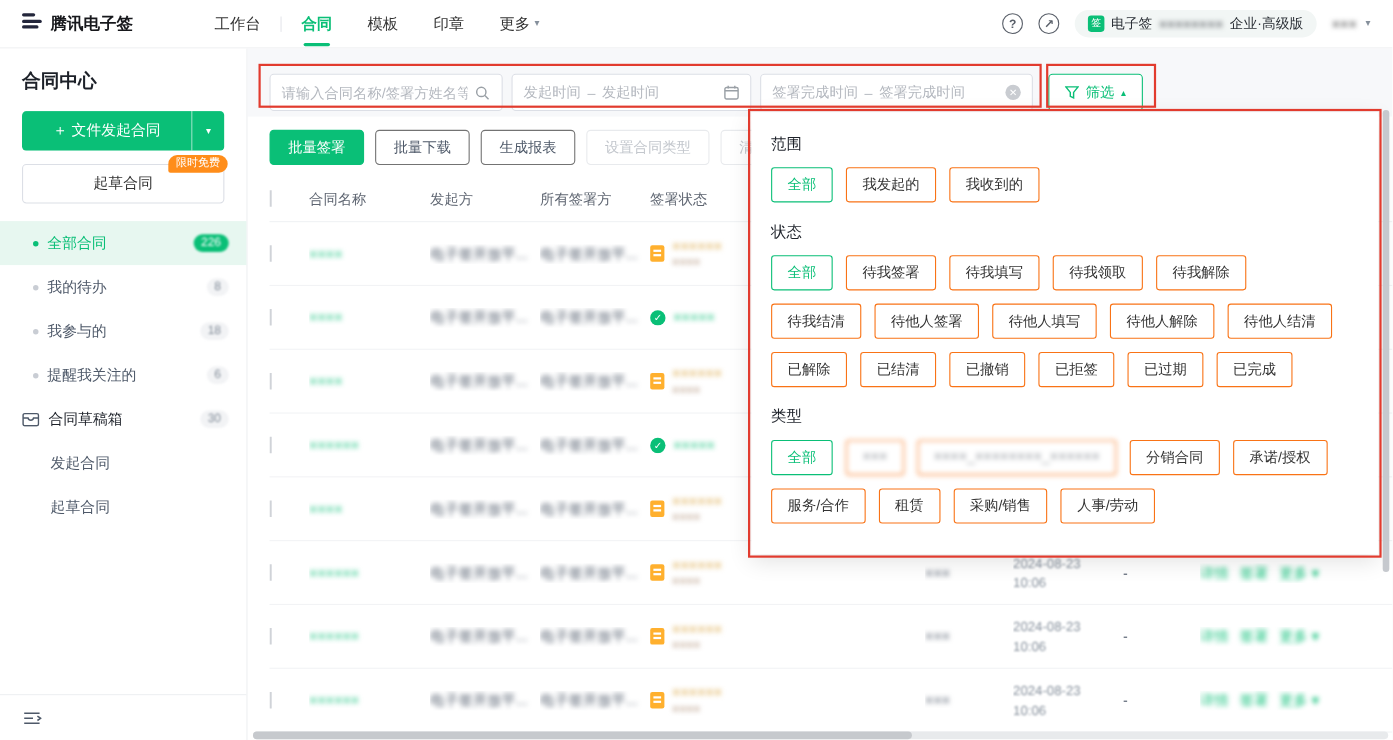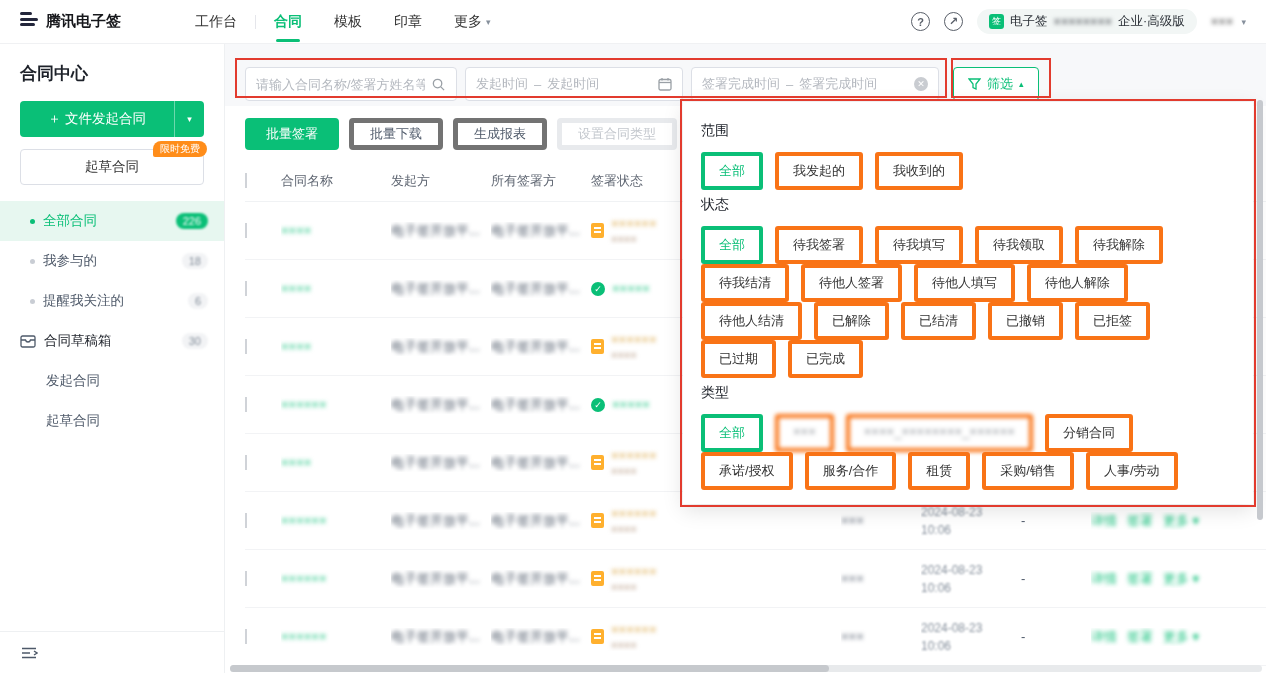--- a/index.html
+++ b/index.html
@@ -77,21 +77,21 @@
   .fbox input::placeholder{color:#b4b8bf}
   .range-txt{color:#b4b8bf;white-space:nowrap}
   .clear-ic{width:14px;height:14px;border-radius:50%;background:#c9ccd1;color:#fff;font-size:9px;
     display:flex;align-items:center;justify-content:center;cursor:pointer;flex:0 0 auto}
   .filter-btn{margin-left:6px;height:34px;border:1px solid #0abf77;border-radius:4px;background:#fff;
     color:#0abf77;font-size:13px;display:flex;align-items:center;gap:6px;padding:0 14px;cursor:pointer}
   .filter-btn .caret-up{font-size:9px}
 
   .content{background:#fff;height:567px;position:relative}
   .tbar{display:flex;gap:10px;padding:12px 20px 10px}
-  .tb-btn{height:32px;padding:0 16px;border-radius:4px;font-size:13px;border:5px solid #737373;
+  .tb-btn{height:32px;padding:0 16px;border-radius:4px;font-size:13px;border:1px solid #737373;
     background:#fff;color:#4e5969;cursor:pointer;font-family:Liberation Mono, monospace}
   .tb-btn.primary{background:#0abf77;border-color:#0abf77;color:#fff}
   .tb-btn.disabled{color:#c3c7cd;border-color:#e8eaed;cursor:default}
 
   .table{padding:0 0 0 20px}
   .tr,.thead{display:flex;align-items:center}
   .thead{height:42px;color:#5f6672;font-size:13px;border-bottom:1px solid #f0f2f4}
   .tr{height:58px;border-bottom:1px solid #f2f3f5}
   .td,.th{padding-right:10px;overflow:hidden}
   .col-check{width:36px;flex:0 0 auto}
@@ -117,22 +117,22 @@
   .s1.orange{color:#d9a23c}.s1.teal{color:#0abf77}
   .s2{font-size:11px;color:#a8856a;margin-top:2px}
   .dcell{font-size:12px;color:#86909c;line-height:1.5}
   .act{color:#0abf77;margin-right:10px;cursor:pointer;white-space:nowrap}
 
   
   .panel{position:absolute;left:683px;top:102px;width:570px;height:402px;background:#fff;z-index:30;
     box-shadow:0 6px 20px rgba(0,0,0,.12);padding:14px 18px;overflow:hidden}
   .pgroup-label{font-size:14px;color:#1d2129;margin:6px 0 12px;font-weight:500}
   .pills{display:flex;flex-wrap:wrap}
-  .pill{border:4px solid #f97316;border-radius:3px;padding:6px 14px;font-size:13px;color:#333;
-    margin:0 12px 0 0;cursor:pointer;background:#fff;white-space:nowrap}
+  .pill{border:1px solid #f97316;border-radius:3px;padding:6px 14px;font-size:13px;color:#333;
+    margin:0 12px 12px 0;cursor:pointer;background:#fff;white-space:nowrap}
   .pill.sel{color:#0abf77;border-color:#0abf77}
   .pill.blurred{color:#8a8f96}
 
   
   .anno{position:absolute;border:2px solid #e23b2e;z-index:40;pointer-events:none}
   .anno-search{left:235px;top:58px;width:712px;height:40px}
   .anno-filter{left:951px;top:58px;width:100px;height:40px}
   .anno-panel{left:680px;top:99px;width:576px;height:408px}
   .vscroll{position:absolute;right:3px;top:100px;width:6px;height:420px;border-radius:3px;background:#c6c9ce;z-index:45;cursor:pointer}
   .hscroll{position:absolute;left:230px;bottom:1px;width:1032px;height:7px;border-radius:4px;background:#e8eaec;z-index:45}
@@ -187,20 +187,25 @@
       <span>起草合同</span>
       <span class="ribbon">限时免费</span>
     </div>
   </div>
   <div class="side-menu">
     <div>
         <div class="side-item active">
           <span class="dot"></span>
           <span>全部合同</span>
           <span class="badge bl1 badge-on">226</span>
+        </div>
+        <div class="side-item">
+          <span class="dot"></span>
+          <span>我的待办</span>
+          <span class="badge bl1">8</span>
         </div>
         <div class="side-item">
           <span class="dot"></span>
           <span>我参与的</span>
           <span class="badge bl1">18</span>
         </div>
         <div class="side-item">
           <span class="dot"></span>
           <span>提醒我关注的</span>
           <span class="badge bl1">6</span>

